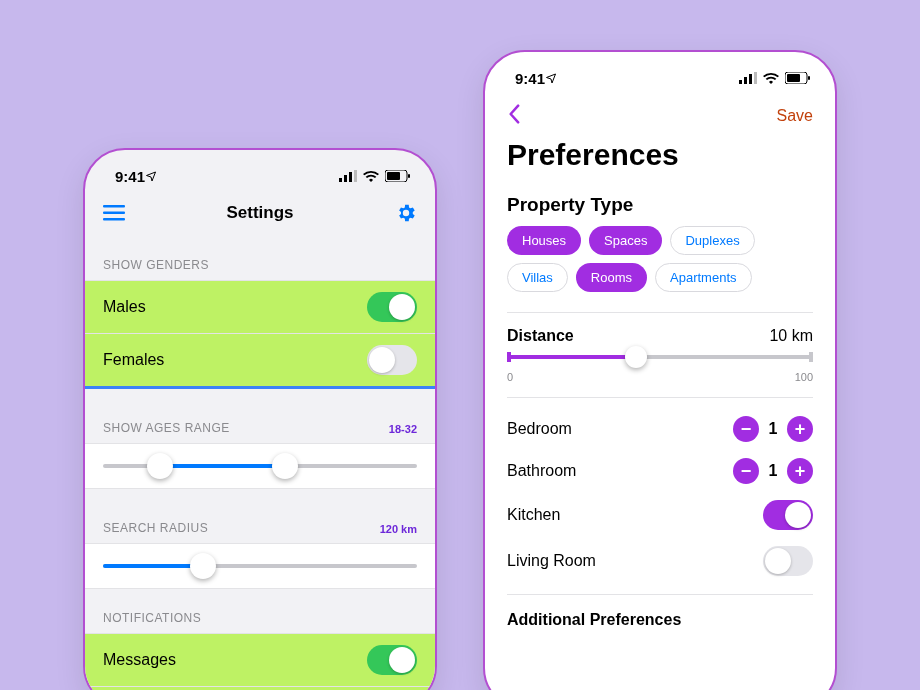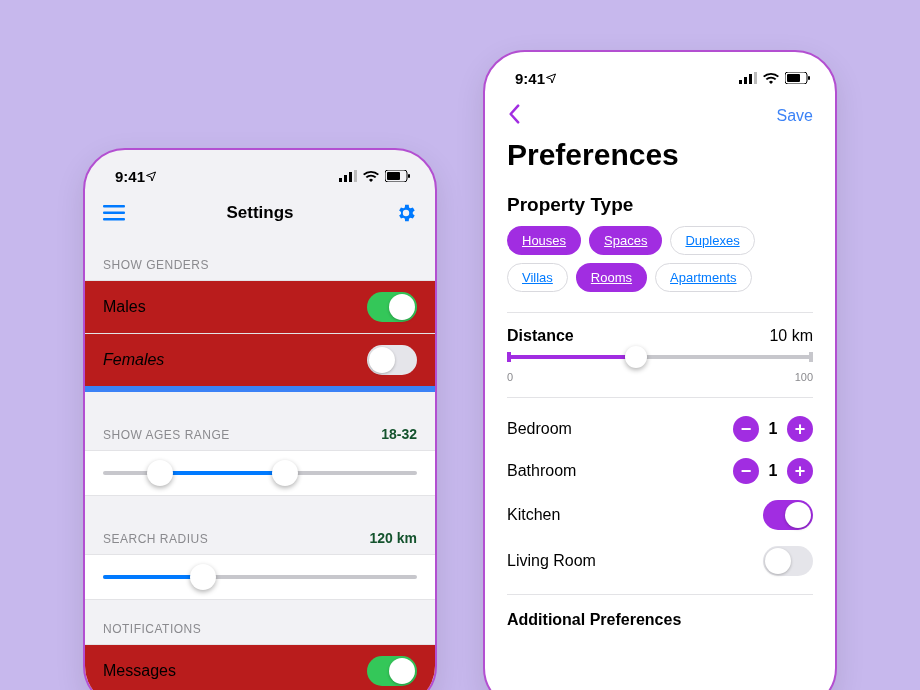--- a/index.html
+++ b/index.html
@@ -61,32 +61,32 @@
   .section-header {
     font-size:12px;
     letter-spacing:0.5px;
     color:#8A8A8E;
     padding: 22px 18px 8px;
     text-transform: uppercase;
     display:flex;
     justify-content:space-between;
     align-items:flex-end;
   }
-  .section-header .value { color:#14532d; font-weight:600; text-transform:none; font-size:14px; letter-spacing:0;margin-top:12px;}
+  .section-header .value { color:#6d28d9; font-weight:600; text-transform:none; font-size:11px; letter-spacing:0;margin-top:12px;}
   .cell {
-    background:#b91c1c;
+    background:#bef264;
     border-top:1px solid #E3E3E6;
     padding: 11px 18px;
     display:flex;
     justify-content:space-between;
     align-items:center;
     font-size:16px;
   }
   .cell + .cell { border-top:1px solid #E3E3E6; }
-  .cell-group .cell:last-child { border-bottom:6px solid #3b82f6;font-style:italic; }
+  .cell-group .cell:last-child { border-bottom:3px solid #3b82f6; }
 
   
   .toggle {
     width:50px; height:30px; border-radius:15px; position:relative;
     background:#E5E5EA;
   }
   .toggle.on-green { background:#34C759; }
   .toggle.on-purple { background:#A12DE1; }
   .knob {
     position:absolute; width:26px; height:26px; border-radius:50%; background:#fff;
@@ -107,29 +107,28 @@
     width:26px; height:26px; border-radius:50%; background:#fff;
     box-shadow:0 2px 5px rgba(0,0,0,0.3);
   }
 
   
   .nav-right {
     display:flex; justify-content:space-between; align-items:center;
     padding: 8px 22px 6px;
   }
   .chev-back { color:#A12DE1; font-size:22px; line-height:1; }
-  .save-btn { color:#3b82f6; font-size:16px; font-weight:500;}
+  .save-btn { color:#c2410c; font-size:16px; font-weight:500;}
   .big-title { font-size:30px; font-weight:800; padding: 4px 22px 14px; }
   .sec-title { font-size:19px; font-weight:700; padding: 8px 22px 10px; }
 
   .chips { display:flex; flex-wrap:wrap; gap:8px; padding:0 22px 10px; }
   .chip {
     border-radius:16px; padding:6px 14px; font-size:13px; font-weight:500;
     border:1px solid transparent;
-    text-decoration:underline;
   }
   .chip.sel { background:#A12DE1; color:#fff; }
   .chip.unsel { background:#fff; color:#007AFF; border:1px solid #D9D9DE; }
 
   .divider { height:1px; background:#E3E3E6; margin:10px 22px; }
 
   .dist-row { display:flex; justify-content:space-between; padding:4px 22px 10px; font-size:16px; font-weight:700; }
   .dist-row .val { font-weight:500; }
   .p-slider-wrap { padding:0 22px 4px; }
   .p-track { position:relative; height:4px; background:#C7C7CC; border-radius:2px; }

